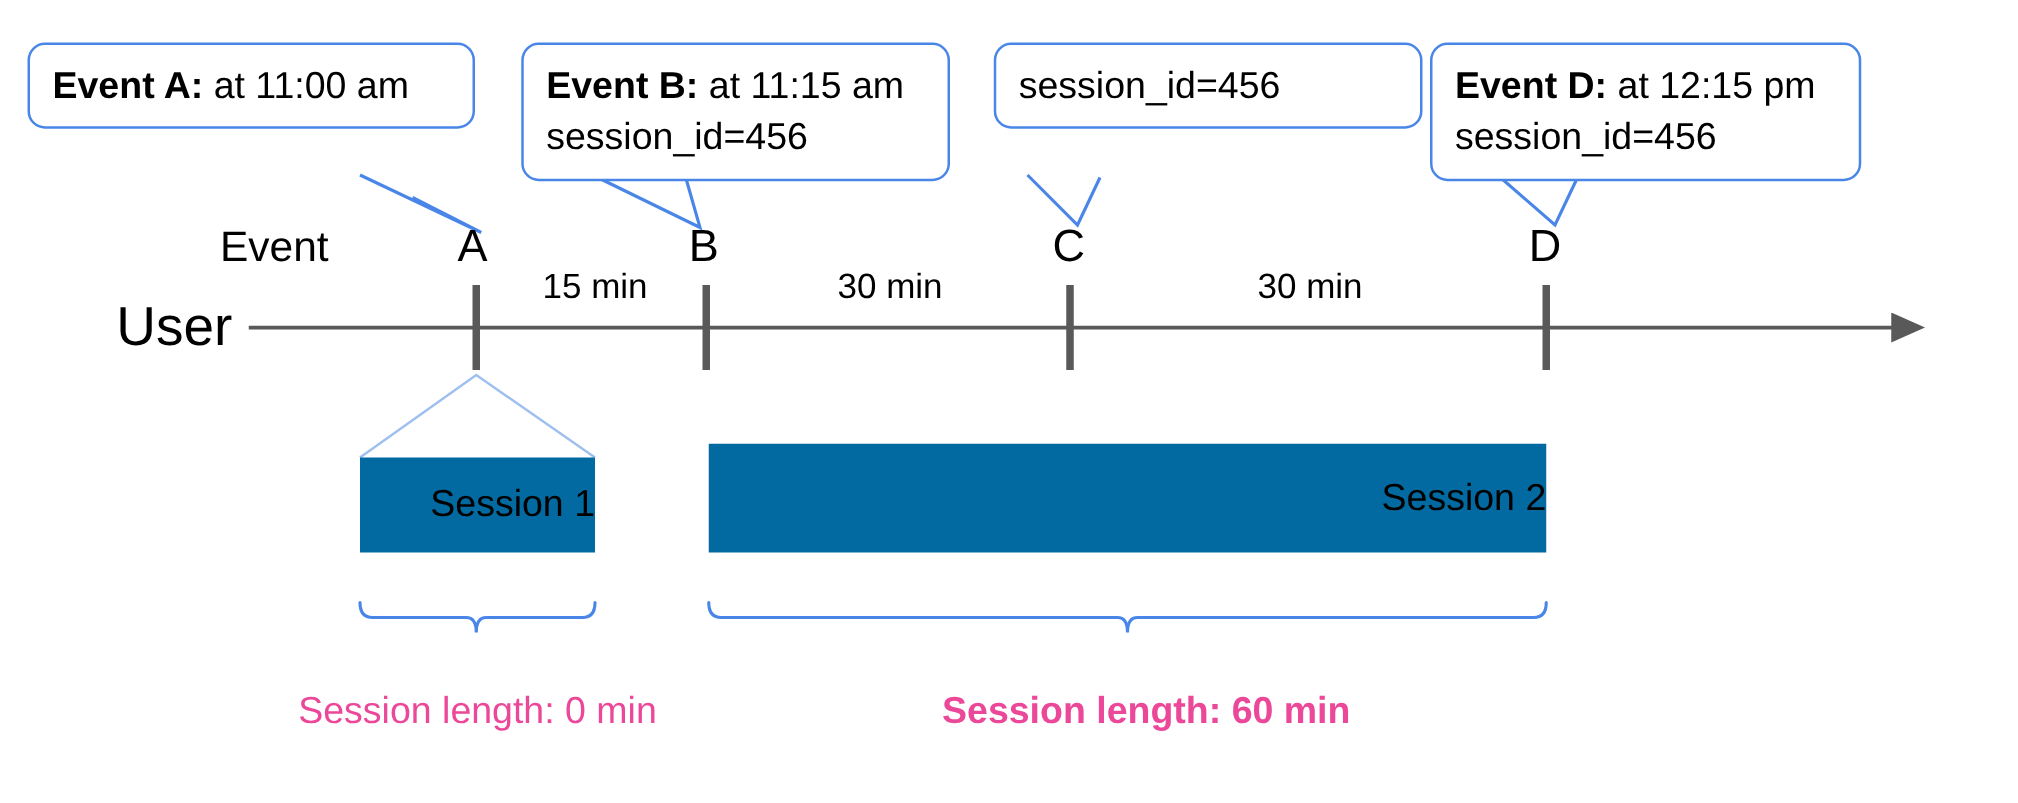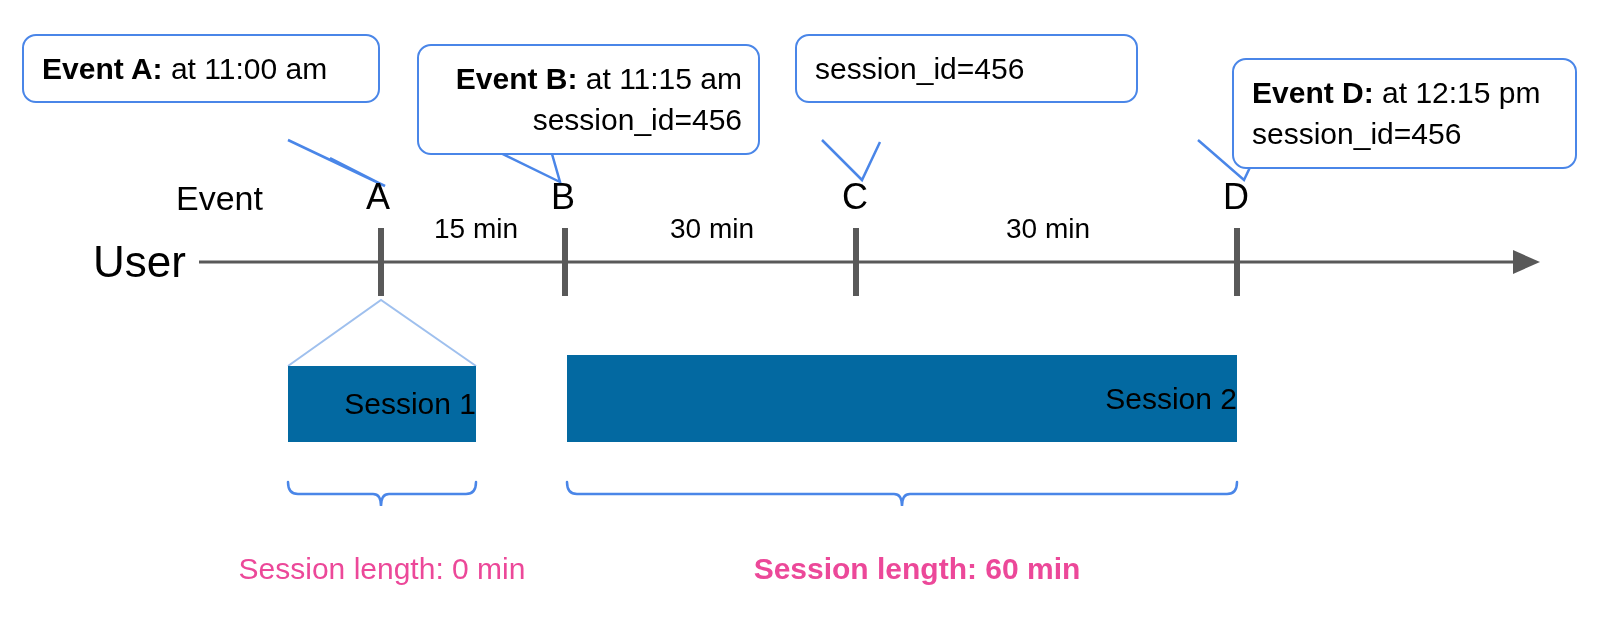--- a/index.html
+++ b/index.html
@@ -105,30 +105,30 @@
 
     <path d="M288,482 q0,12 10,12 L373,494 q8,0 8,12 q0,-12 8,-12 L466,494 q10,0 10,-12" fill="none" stroke="#4a86e8" stroke-width="2.5" stroke-linecap="round"></path>
 
     <path d="M567,482 q0,12 10,12 L894,494 q8,0 8,12 q0,-12 8,-12 L1227,494 q10,0 10,-12" fill="none" stroke="#4a86e8" stroke-width="2.5" stroke-linecap="round"></path>
   </svg>
 
   <div class="callout" style="left:22px; top:34px; width:358px;">
     <div class="line1"><span class="ev-name">Event A:</span><span class="ev-time"> at 11:00 am</span></div>
   </div>
 
-  <div class="callout" style="left:417px; top:44px; width:343px;text-align:right;">
+  <div class="callout" style="left:417px; top:34px; width:343px;">
     <div class="line1"><span class="ev-name">Event B:</span><span class="ev-time"> at 11:15 am</span></div>
     <div class="line2">session_id=456</div>
   </div>
 
   <div class="callout" style="left:795px; top:34px; width:343px;">
     <div class="line2">session_id=456</div>
   </div>
 
-  <div class="callout" style="left:1232px; top:34px; width:345px;margin-top:24px;">
+  <div class="callout" style="left:1144px; top:34px; width:345px;">
     <div class="line1"><span class="ev-name">Event D:</span><span class="ev-time"> at 12:15 pm</span></div>
     <div class="line2">session_id=456</div>
   </div>
 
   <div class="axis-text lbl-events" style="left:176px; top:179px;">Event</div>
   <div class="axis-text lbl-user" style="left:93px; top:237px;">User</div>
 
   <div class="axis-text tick-letter" style="left:366px; top:176px;">A</div>
   <div class="axis-text tick-letter" style="left:551px; top:176px;">B</div>
   <div class="axis-text tick-letter" style="left:842px; top:176px;">C</div>

